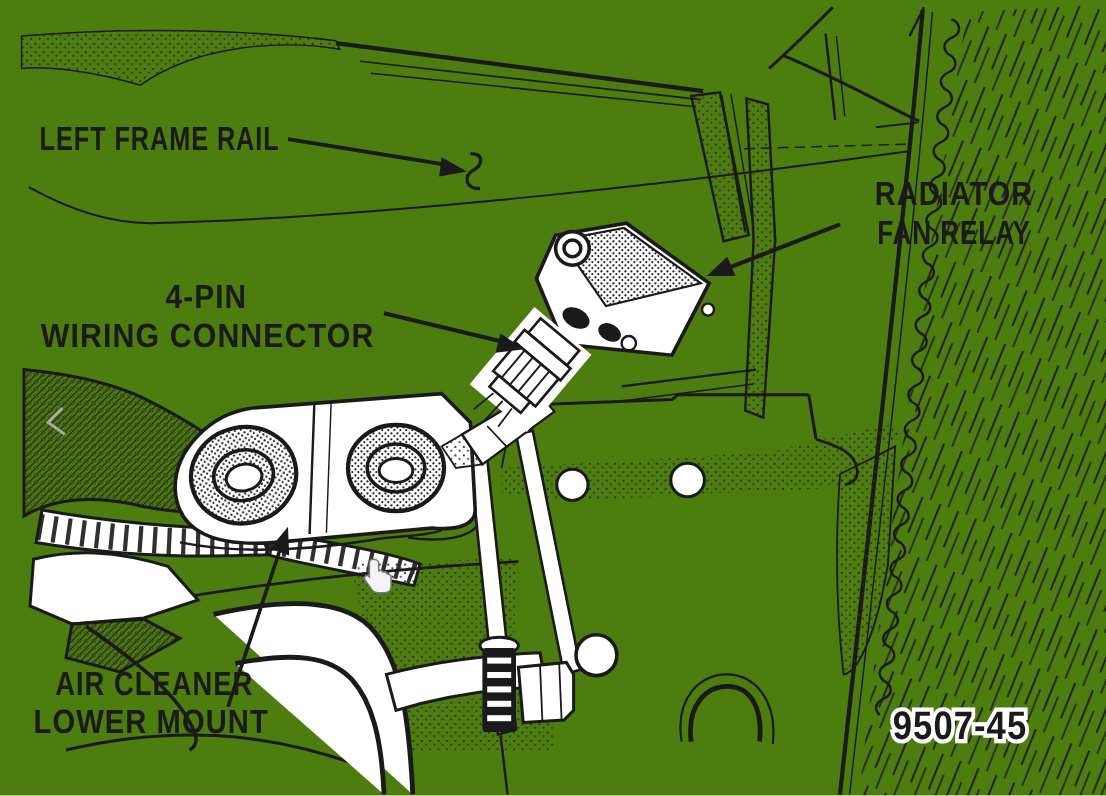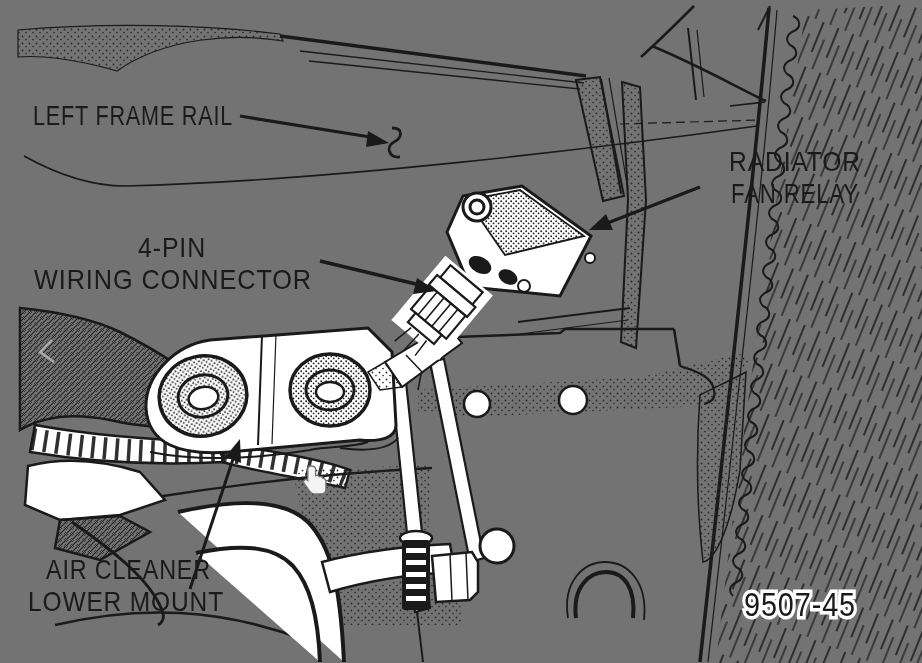--- a/index.html
+++ b/index.html
@@ -1,17 +1,17 @@
 <!DOCTYPE html>
 <html><head>
 <meta charset="utf-8">
 <style>
   html,body{margin:0;padding:0;background:#ffffff;}
-  .stage{position:relative;width:922px;height:663px;background:#737373;overflow:hidden;
-         font-family:"Liberation Sans", sans-serif;}
+  .stage{position:relative;width:922px;height:663px;background:#4d7c0f;overflow:hidden;
+         font-family:"Liberation Sans", sans-serif;font-weight:bold;}
   .stage svg{position:absolute;left:0;top:0;}
   text{fill:#1a1a1a;}
   .callout{font-size:28px;letter-spacing:1px;}
   .fignum{font-size:33px;letter-spacing:1px;paint-order:stroke;stroke:#ffffff;stroke-width:7px;}
 </style>
 </head>
 <body>
 
 <div class="stage">
 <svg width="922" height="663" viewBox="0 0 922 663">

